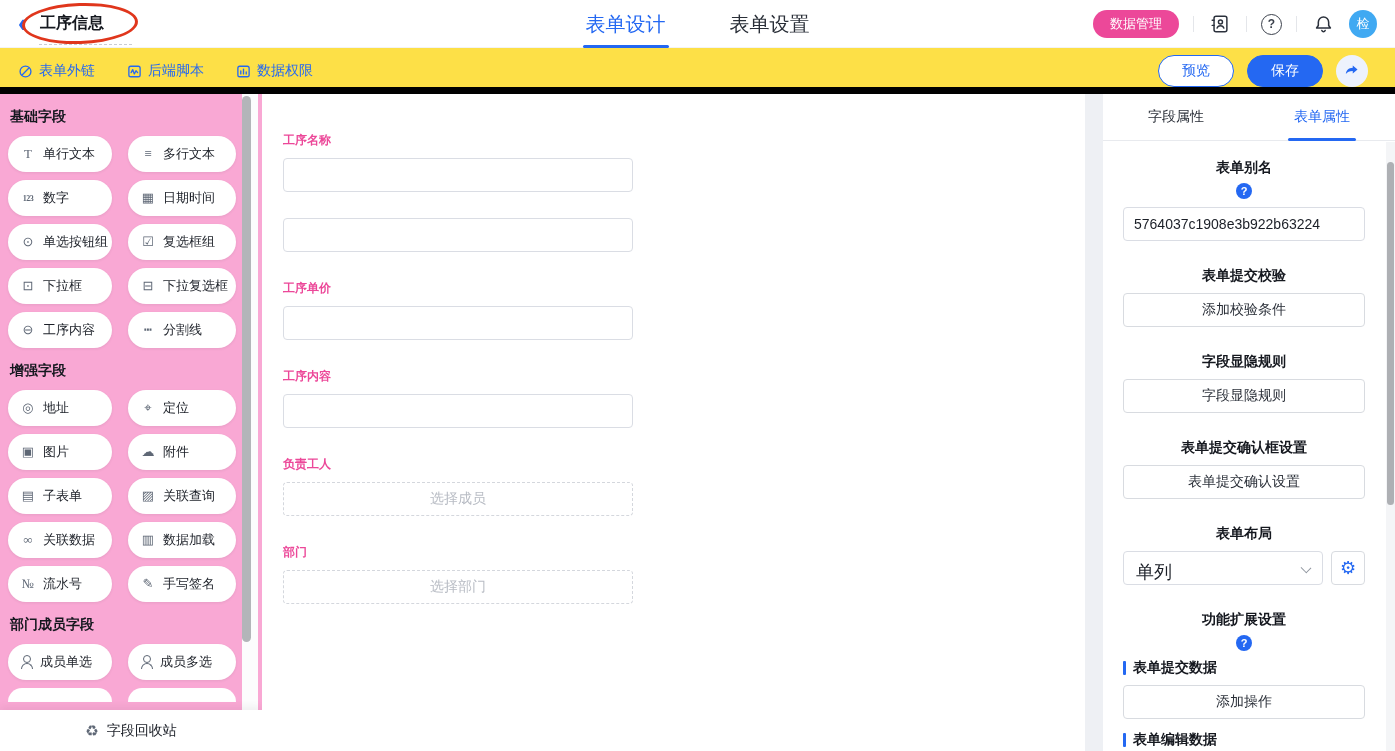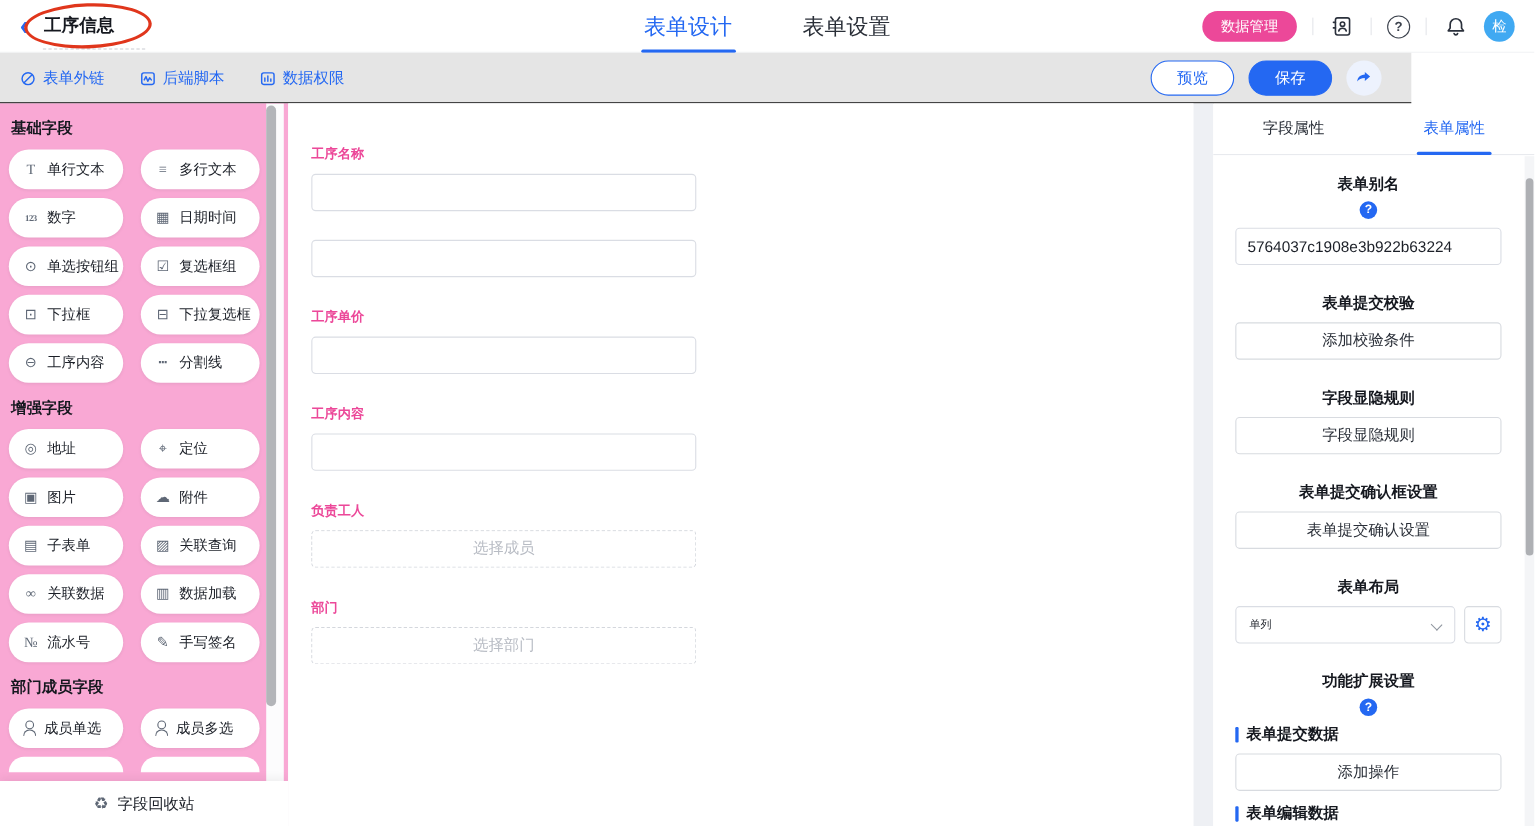--- a/index.html
+++ b/index.html
@@ -18,21 +18,21 @@
   .top-tab.active::after { content:""; position:absolute; left:-3px; right:-3px; bottom:0; height:3px; background:#2468f2; border-radius:2px; }
   .top-right { position:absolute; right:18px; top:0; height:48px; display:flex; align-items:center; gap:14px; }
   .btn-green { height:28px; padding:0 17px; border-radius:14px; background:#ec4899; color:#fff; font-size:13px; border:none; display:flex; align-items:center; cursor:pointer; }
   .vsep { width:1px; height:16px; background:#e4e6ea; }
   .ticon { width:24px; height:24px; display:flex; align-items:center; justify-content:center; cursor:pointer; }
   .ticon svg { stroke:#2b313c; fill:none; stroke-width:1.6; stroke-linecap:round; stroke-linejoin:round; }
   .help-circle { width:21px; height:21px; border:1.6px solid #3b414c; border-radius:50%; display:flex; align-items:center; justify-content:center; font-size:12px; font-weight:bold; color:#3b414c; cursor:pointer; }
   .avatar { width:28px; height:28px; border-radius:50%; background:#40a9f2; color:#fff; font-size:13px; display:flex; align-items:center; justify-content:center; cursor:pointer; }
 
   
-  .toolbar2 { position:absolute; left:0; top:48px; width:1283px; height:46px; background:#e5e5e5; border-bottom:1px solid #000000; }
+  .toolbar2 { position:absolute; left:0; top:48px; width:1395px; height:46px; background:#fde047; border-bottom:7px solid #000000; }
   .tb-links { position:absolute; left:18px; top:0; height:46px; display:flex; align-items:center; gap:32px; }
   .tb-link { display:flex; align-items:center; gap:6px; color:#2468f2; font-size:14px; cursor:pointer; }
   .tb-link svg { stroke:#2468f2; fill:none; stroke-width:1.4; stroke-linecap:round; stroke-linejoin:round; }
   .tb-right { position:absolute; right:27px; top:0; height:46px; display:flex; align-items:center; gap:13px; }
   .btn-preview { height:32px; padding:0 23px; border-radius:16px; background:#fff; border:1px solid #2468f2; color:#2468f2; font-size:14px; cursor:pointer; }
   .btn-save { height:32px; padding:0 23px; border-radius:16px; background:#2468f2; border:1px solid #2468f2; color:#fff; font-size:14px; cursor:pointer; }
   .share-btn { width:32px; height:32px; border-radius:50%; background:#edf2fd; display:flex; align-items:center; justify-content:center; cursor:pointer; }
 
   
   .sidebar { position:absolute; left:0; top:94px; width:262px; height:657px; background:#f9a8d4; overflow:hidden;font-family:Liberation Serif, serif; }
@@ -63,21 +63,21 @@
   .props-tabs { height:47px; border-bottom:1px solid #e8eaee; display:flex; }
   .props-tab { flex:1; display:flex; align-items:center; justify-content:center; font-size:14px; color:#2a2f38; cursor:pointer; position:relative;text-align:right; }
   .props-tab.active { color:#2468f2; }
   .props-tab.active::after { content:""; position:absolute; left:50%; transform:translateX(-50%); bottom:-1px; width:68px; height:3px; background:#2468f2; border-radius:2px; }
   .props-body { padding:16px 30px 0 20px; }
   .p-label { font-size:14px; font-weight:bold; color:#15181f; line-height:20px; margin-bottom:8px; display:flex; align-items:center; gap:6px;flex-direction:column; }
   .q-badge { width:16px; height:16px; border-radius:50%; background:#2468f2; color:#fff; font-size:11px; font-weight:bold; display:inline-flex; align-items:center; justify-content:center; cursor:pointer; }
   .p-input { width:242px; height:34px; border:1px solid #dadde4; border-radius:4px; font-size:14px; color:#1b1f27; padding:0 10px; outline:none; margin-bottom:24px; }
   .p-btn { width:242px; height:34px; border:1px solid #d8dbe0; background:#fff; border-radius:4px; font-size:14px; color:#2a2f38; cursor:pointer; margin-bottom:24px; display:block; }
   .layout-row { display:flex; gap:8px; margin-bottom:24px; }
-  .p-select { width:200px; height:34px; border:1px solid #dadde4; border-radius:4px; display:flex; align-items:center; padding:0 12px; font-size:10px; color:#1b1f27; position:relative; cursor:pointer; }
+  .p-select { width:200px; height:34px; border:1px solid #dadde4; border-radius:4px; display:flex; align-items:flex-end; padding:0 12px; font-size:18px; color:#1b1f27; position:relative; cursor:pointer; }
   .chev { position:absolute; right:12px; top:12px; width:8px; height:8px; border-right:1.5px solid #8f959e; border-bottom:1.5px solid #8f959e; transform:rotate(45deg) scale(1,0.9); }
   .gear-btn { width:34px; height:34px; border:1px solid #d8dbe0; border-radius:4px; background:#fff; display:flex; align-items:center; justify-content:center; font-size:18px; color:#2468f2; cursor:pointer; line-height:1; }
   .sub-head { display:flex; align-items:center; gap:7px; font-size:14px; font-weight:bold; color:#15181f; margin-bottom:8px; }
   .sub-bar { width:3px; height:14px; background:#2468f2; border-radius:1px; }
   .p-btn.last { margin-bottom:12px; }
   .props-scroll { position:absolute; right:0; top:48px; width:9px; height:609px; background:#f4f5f7; }
   .props-thumb { position:absolute; right:1px; top:20px; width:7px; height:343px; border-radius:4px; background:#aeb0b4; cursor:pointer; }
 </style>
 </head>
 <body>

